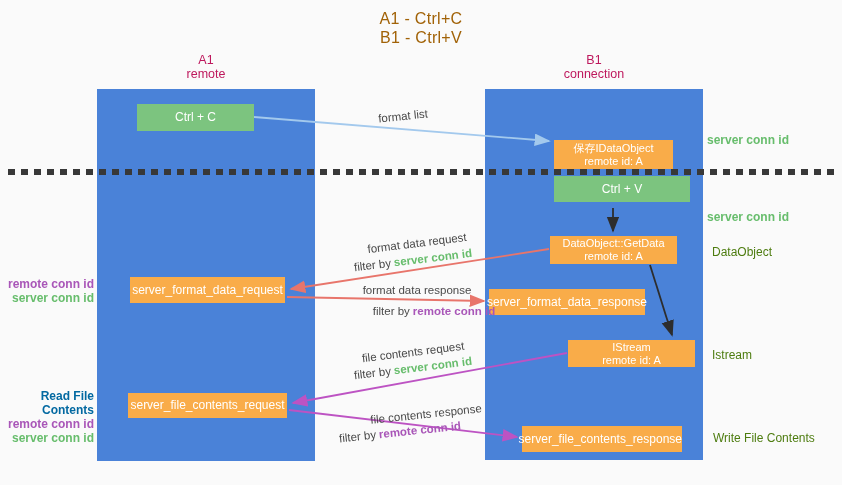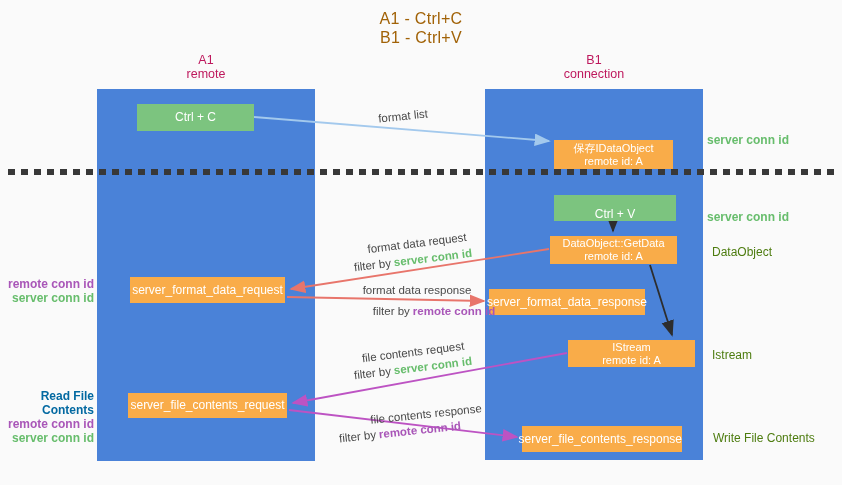--- a/index.html
+++ b/index.html
@@ -23,21 +23,21 @@
     background:repeating-linear-gradient(to right, #383838 0 7px, transparent 7px 13px); }
 
   .box { position:absolute; display:flex; flex-direction:column; align-items:center;
     justify-content:center; color:#fff; text-align:center; z-index:4;
     font-size:12px; line-height:13px; }
   .box-green  { background:#7cc47f; }
   .box-orange { background:#f9ac49; }
 
   .b-ctrl-c      { left:137px; top:104px; width:117px; height:27px; }
   .b-save        { left:554px; top:128px; width:119px; height:29px; font-size:11px;margin-top:12px; }
-  .b-ctrl-v      { left:554px; top:195px; width:122px; height:26px;justify-content:flex-end; }
+  .b-ctrl-v      { left:554px; top:176px; width:136px; height:26px; }
   .b-getdata     { left:550px; top:236px; width:127px; height:28px; font-size:11px; }
   .b-fmt-req     { left:130px; top:277px; width:155px; height:26px; }
   .b-fmt-resp    { left:489px; top:289px; width:156px; height:26px; }
   .b-istream     { left:568px; top:340px; width:127px; height:27px; font-size:11px; }
   .b-file-req    { left:128px; top:393px; width:159px; height:25px; }
   .b-file-resp   { left:522px; top:426px; width:160px; height:26px;align-items:flex-end; }
 
   .side-label { position:absolute; font-size:12px; color:#4d7c0f; white-space:nowrap; }
   .green-text  { color:#67bd6c; font-weight:bold; }
   .purple-text { color:#a956b8; font-weight:bold; }

